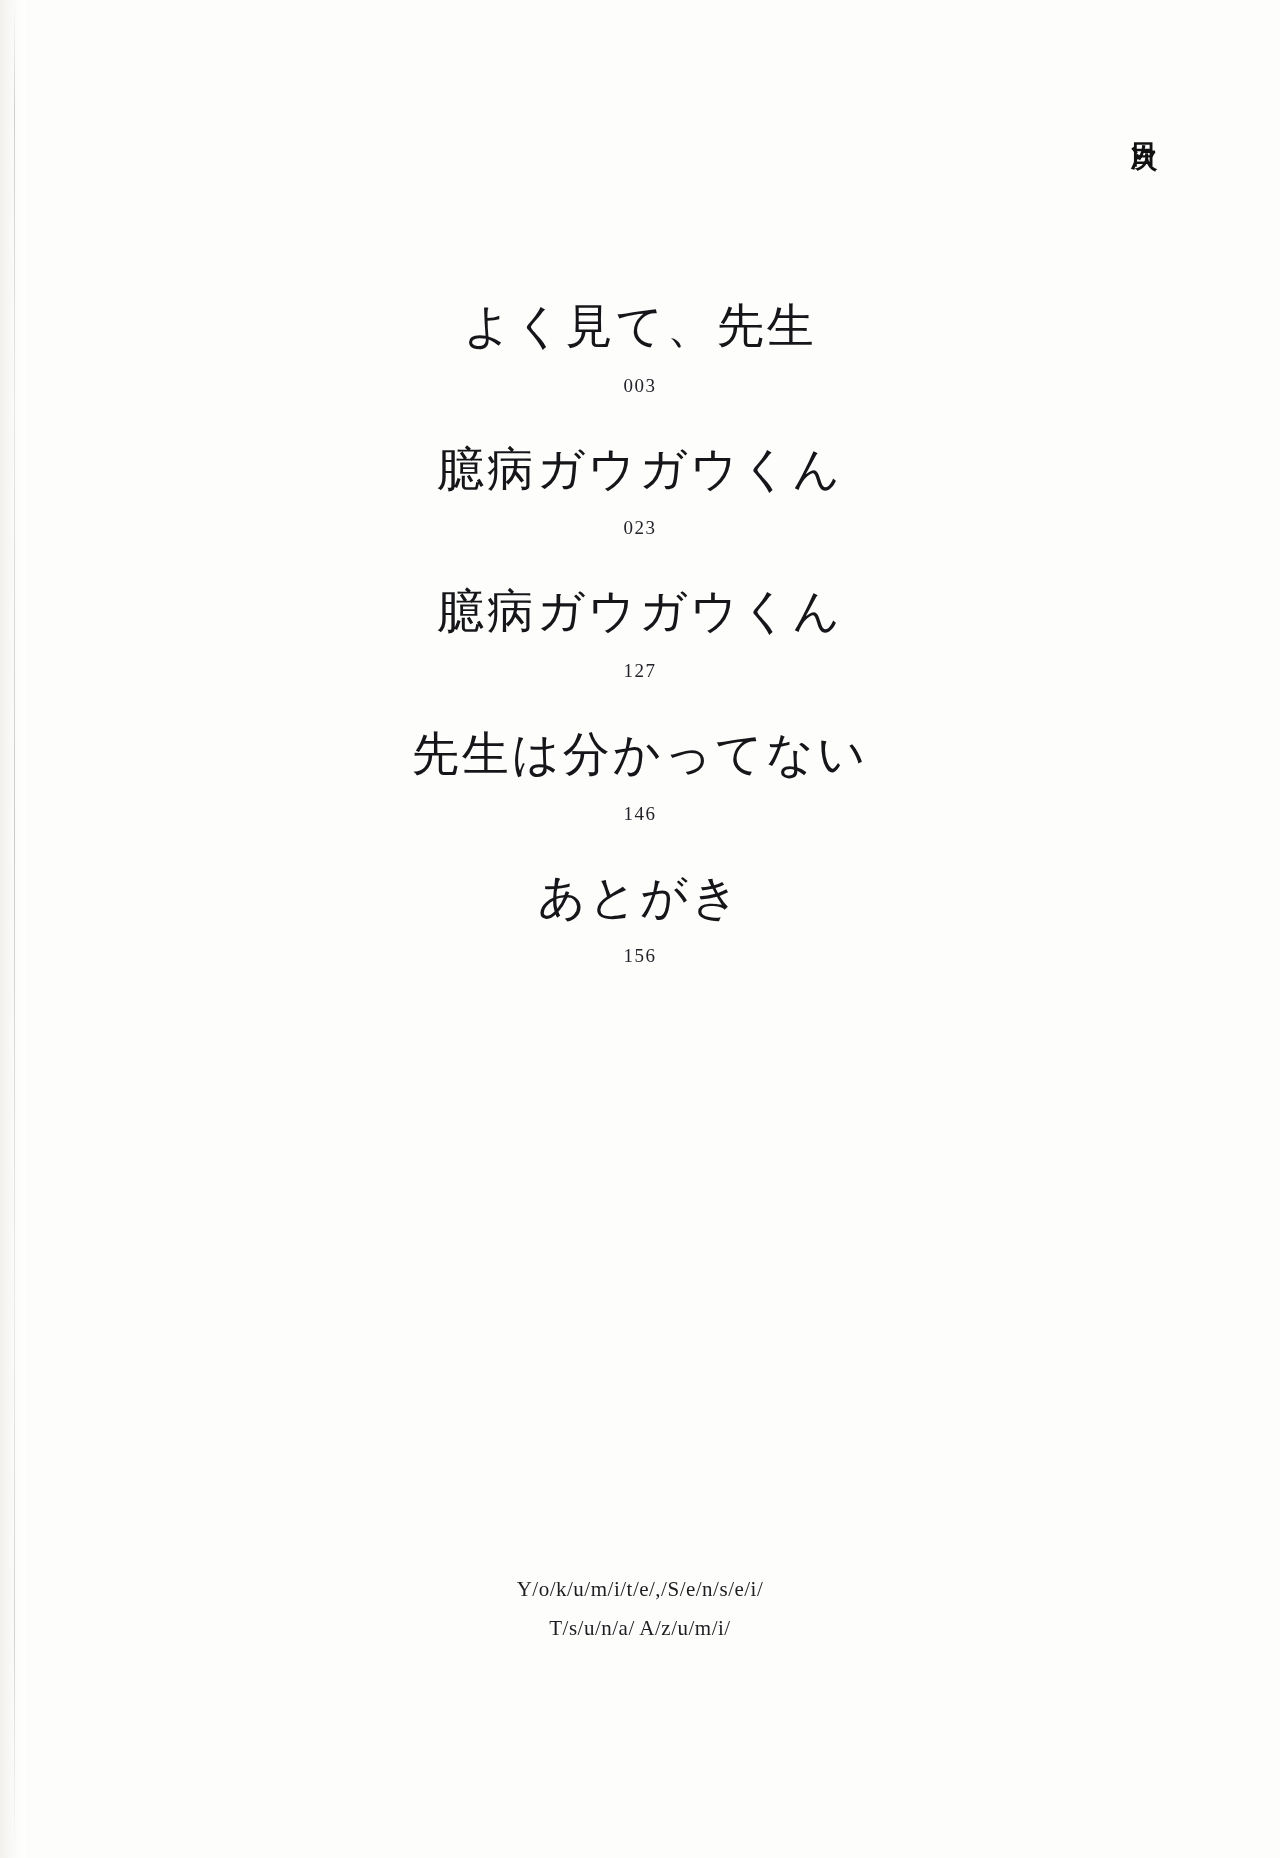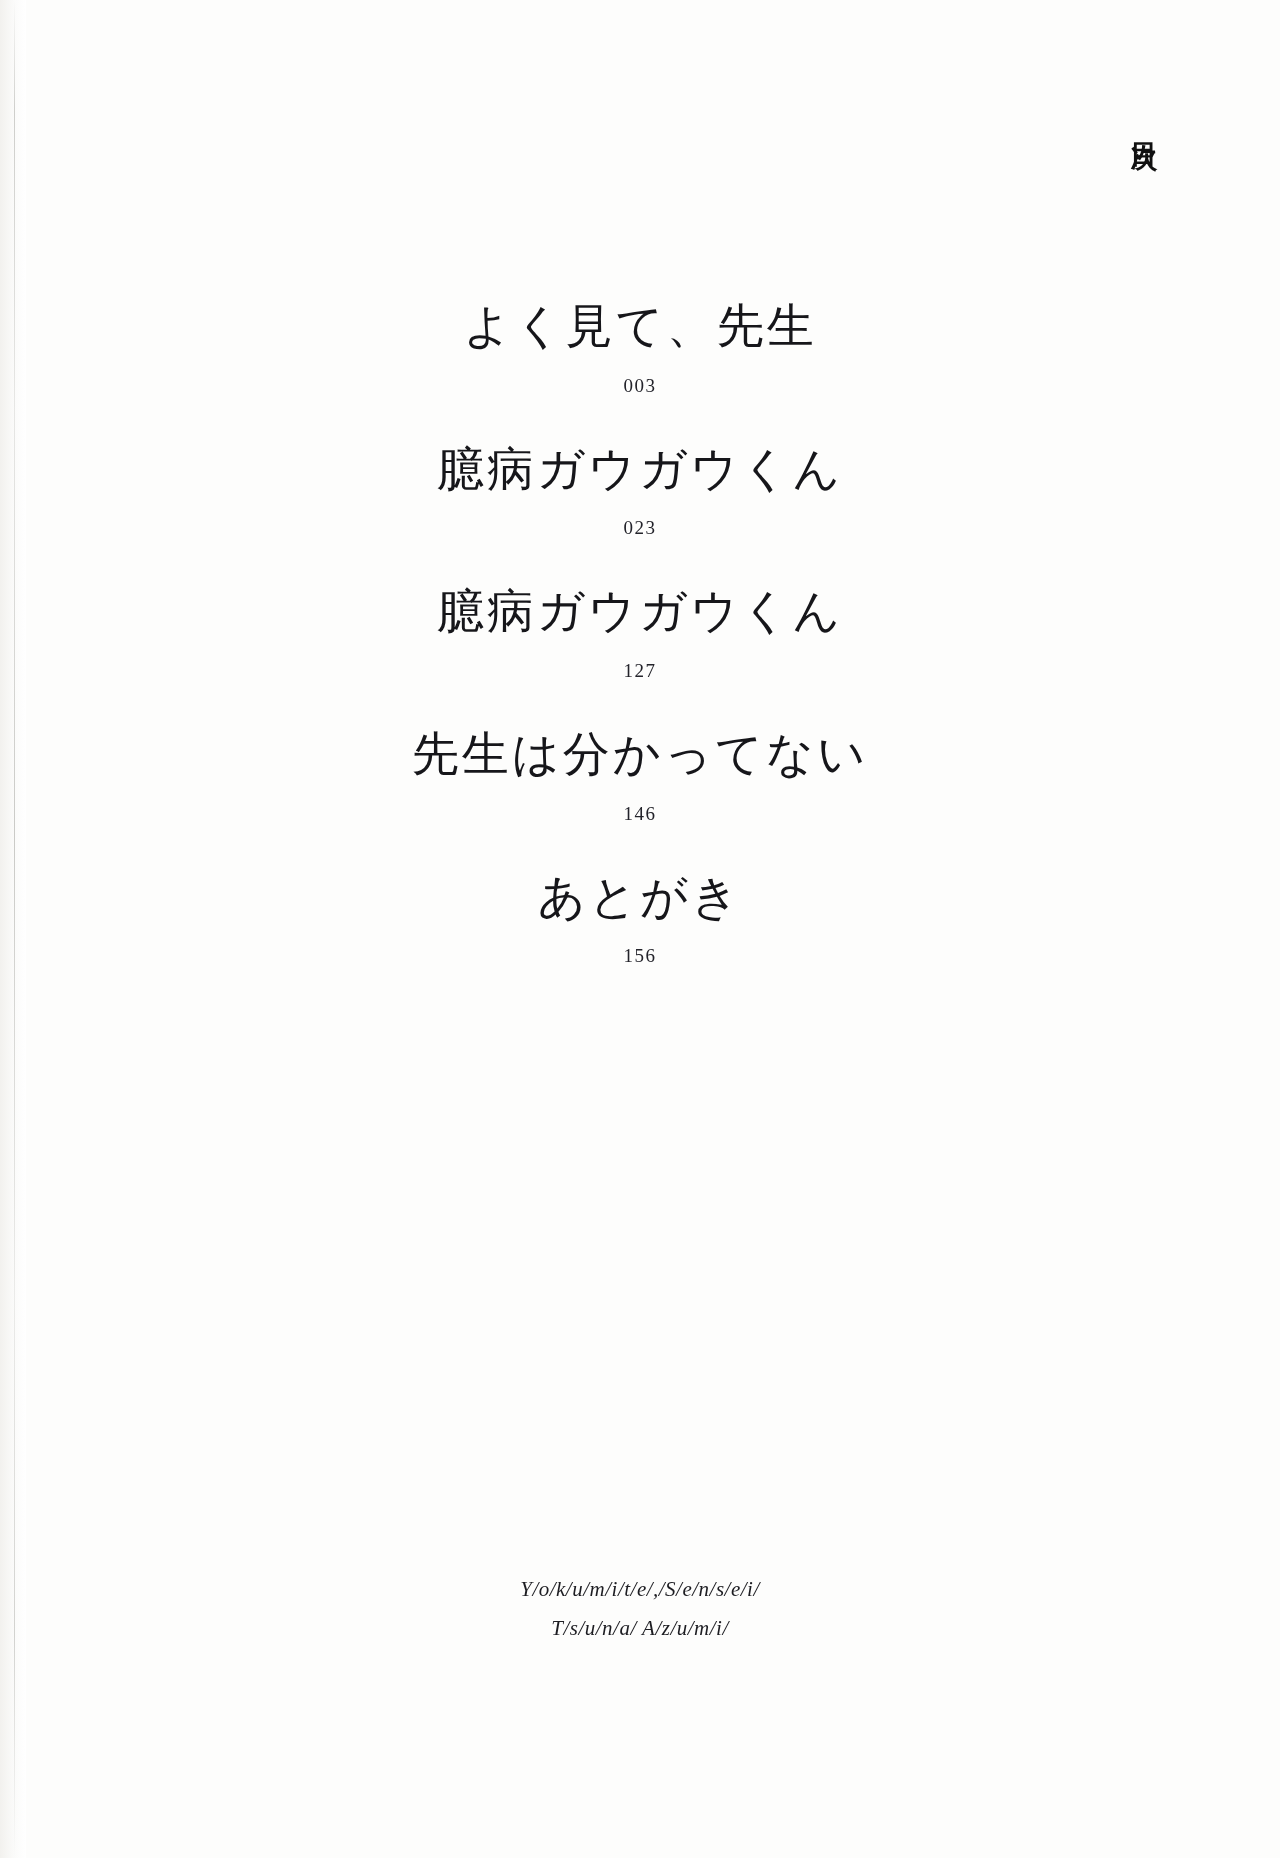--- a/index.html
+++ b/index.html
@@ -96,21 +96,21 @@
     left: 0;
     right: 0;
     top: 1570px;
     text-align: center;
     font-size: 21px;
     line-height: 1.85;
     letter-spacing: 0.5px;
     color: #1d1d22;
     font-family: "Liberation Serif", "DejaVu Serif", serif;
   }
-  .colophon div { white-space: nowrap; font-style: italic; }
+  .colophon div { white-space: nowrap; }
 </style>
 </head>
 <body>
 
 <div class="page">
 
   <div class="page-edge">
     <div class="edge-line"></div>
   </div>
 

